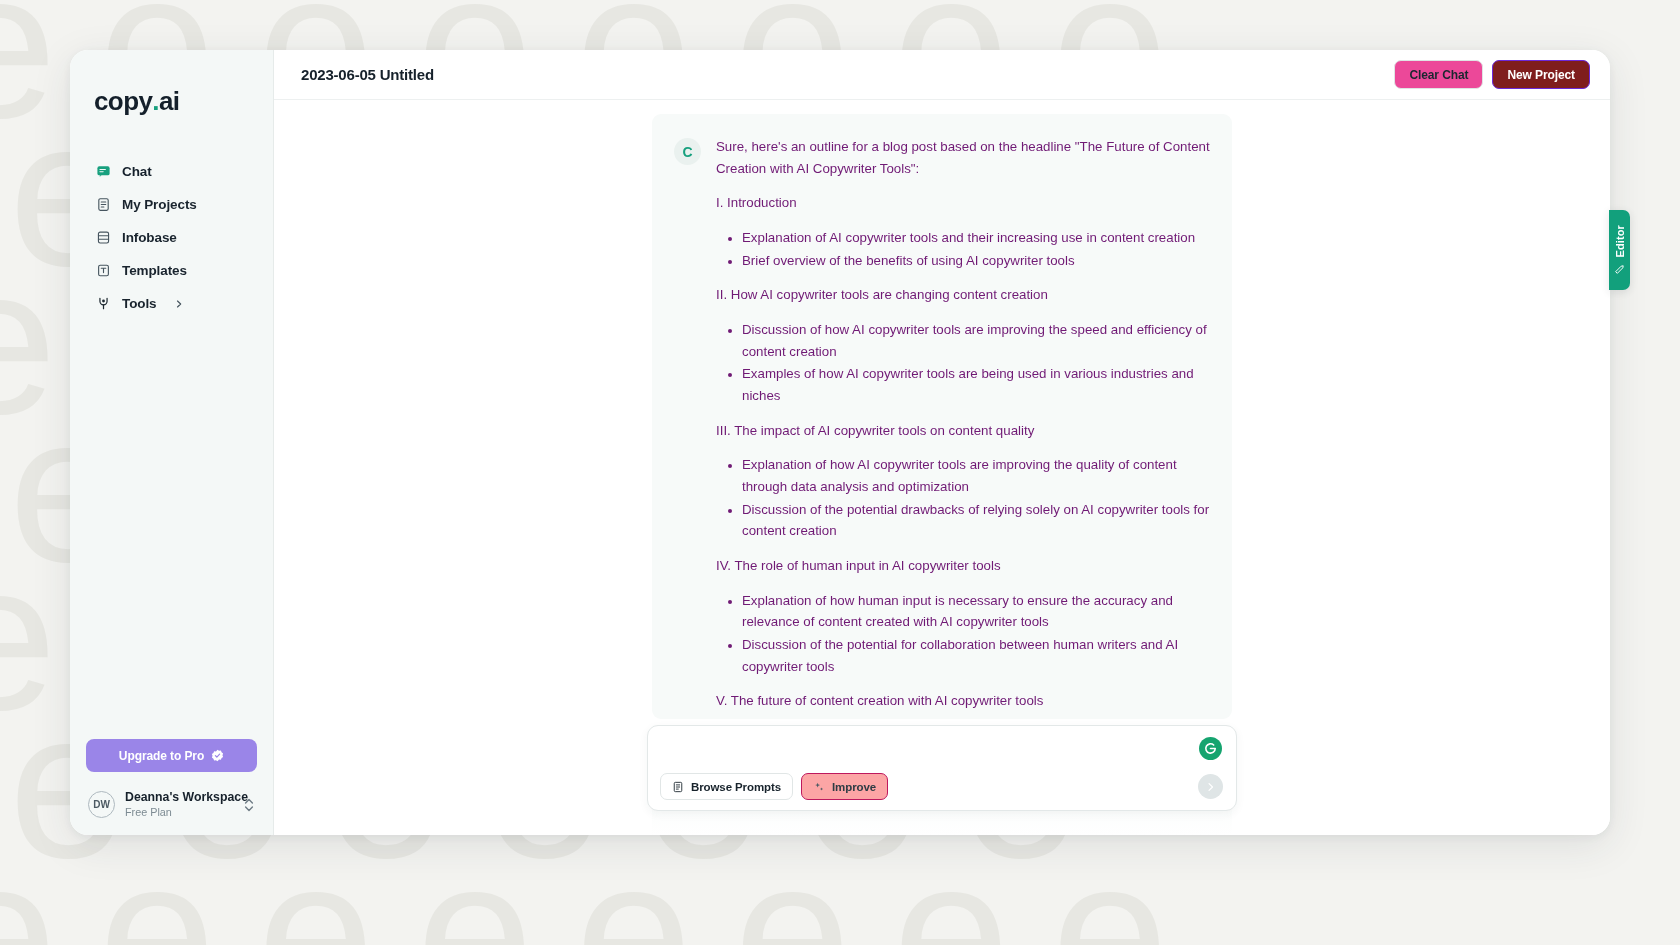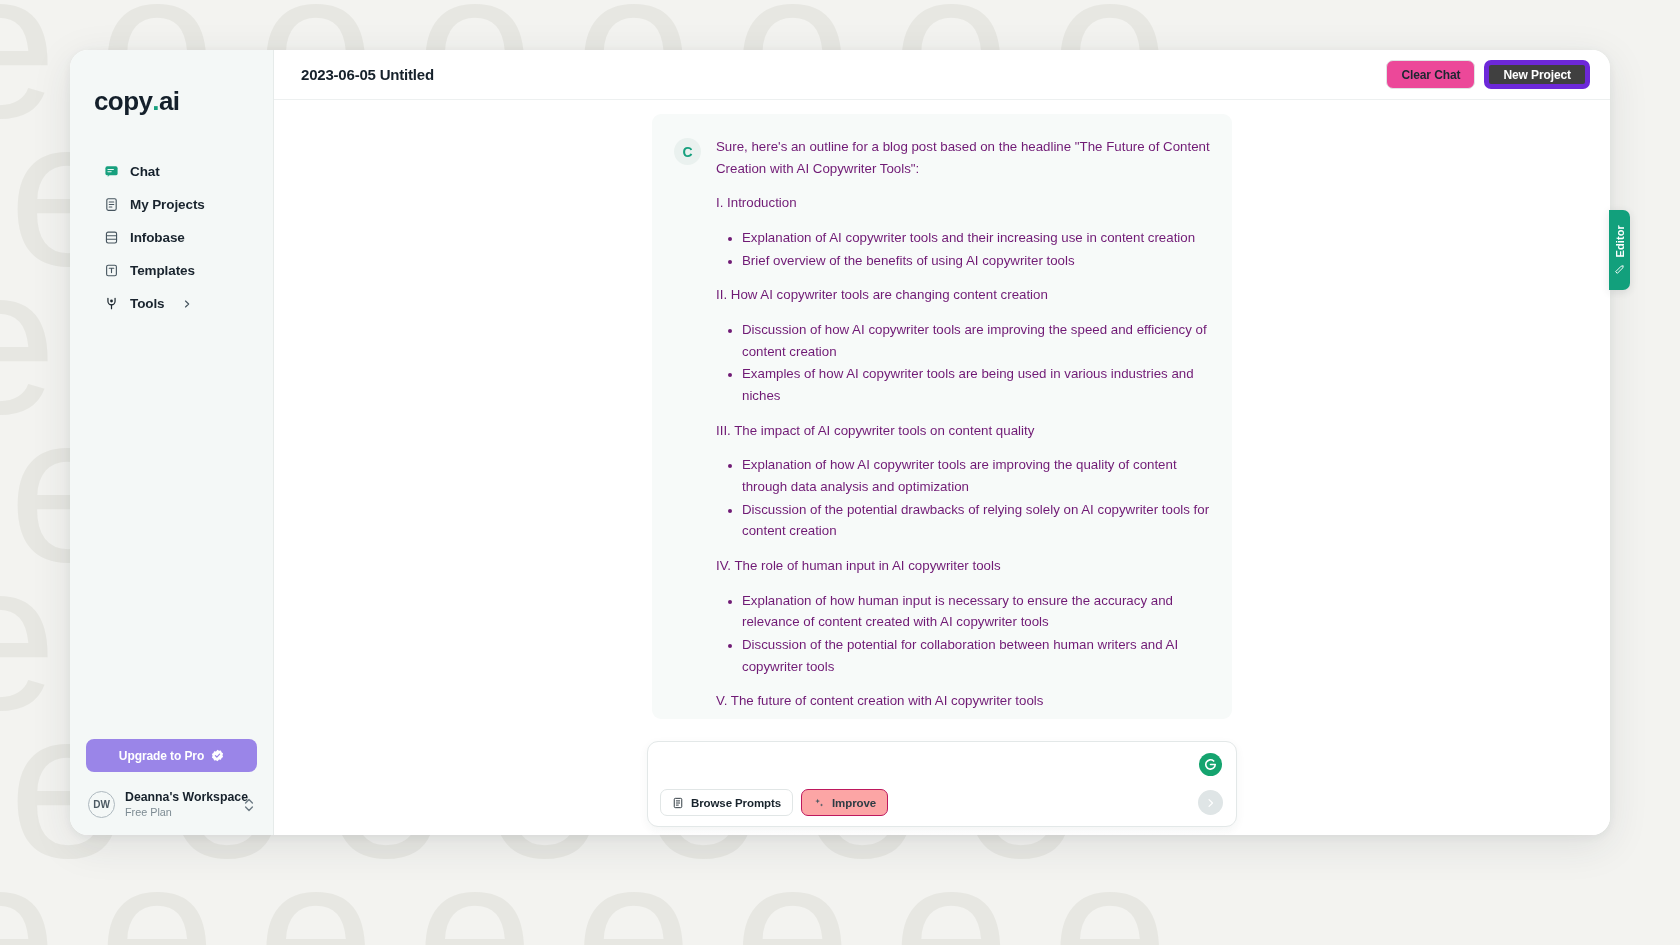--- a/index.html
+++ b/index.html
@@ -63,21 +63,21 @@
     font-size: 26px;
     font-weight: 700;
     letter-spacing: -.6px;
     color: #14202b;
     padding: 8px 0 0 24px;
     display: flex;
     align-items: baseline;
   }
   #brand .dot { color: #17a07e; }
 
-  #nav { margin-top: 40px; display: flex; flex-direction: column; gap: 4px; padding-left: 8px; }
+  #nav { margin-top: 40px; display: flex; flex-direction: column; gap: 4px; }
   .nav-item {
     display: flex;
     align-items: center;
     gap: 11px;
     padding: 7px 14px 7px 26px;
     font-size: 13.5px;
     font-weight: 700;
     color: #19242e;
     cursor: pointer;
     letter-spacing: -.1px;
@@ -162,21 +162,21 @@
     font-family: "Liberation Sans", sans-serif;
     font-size: 12px;
     font-weight: 700;
     border-radius: 7px;
     height: 29px;
     padding: 0 14px;
     cursor: pointer;
     letter-spacing: -.1px;
   }
   #clear-chat-btn { background: #ec4899; color: #1b2730; border: 1px solid #dfe4e4; }
-  #new-project-btn { background: #404040; color: #fff; border: 5px solid #6d28d9; }
+  #new-project-btn { background: #7f1d1d; color: #fff; border: 1px solid #6d28d9; }
 
   
   #chat-area {
     flex: 1;
     position: relative;
     overflow: hidden;
     display: flex;
     flex-direction: column;
     align-items: center;
   }
@@ -220,21 +220,21 @@
     height: 70px;
     background: linear-gradient(to bottom, rgba(247,250,249,0) 0%, rgba(250,252,251,.85) 55%, #ffffff 100%);
     pointer-events: none;
   }
 
   
   #composer-wrap {
     position: absolute;
     left: 50%;
     transform: translateX(-50%);
-    bottom: 8px;
+    bottom: 24px;
     width: 590px;
   }
   #composer {
     background: #fff;
     border: 1px solid #e3e8e8;
     border-radius: 11px;
     height: 86px;
     box-shadow: 0 3px 10px rgba(40,50,60,.05);
     position: relative;
     padding: 10px 12px 10px 12px;

